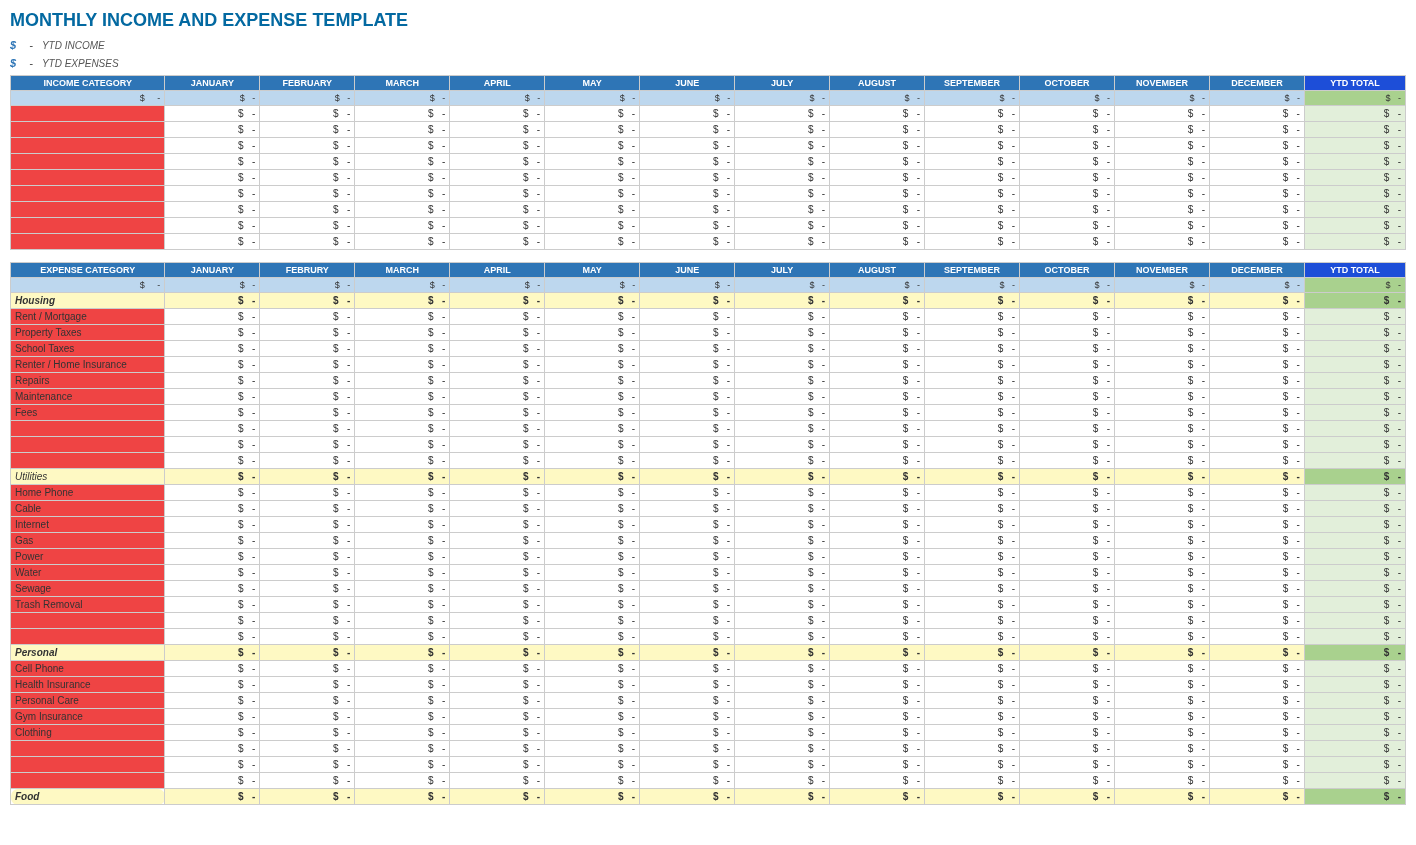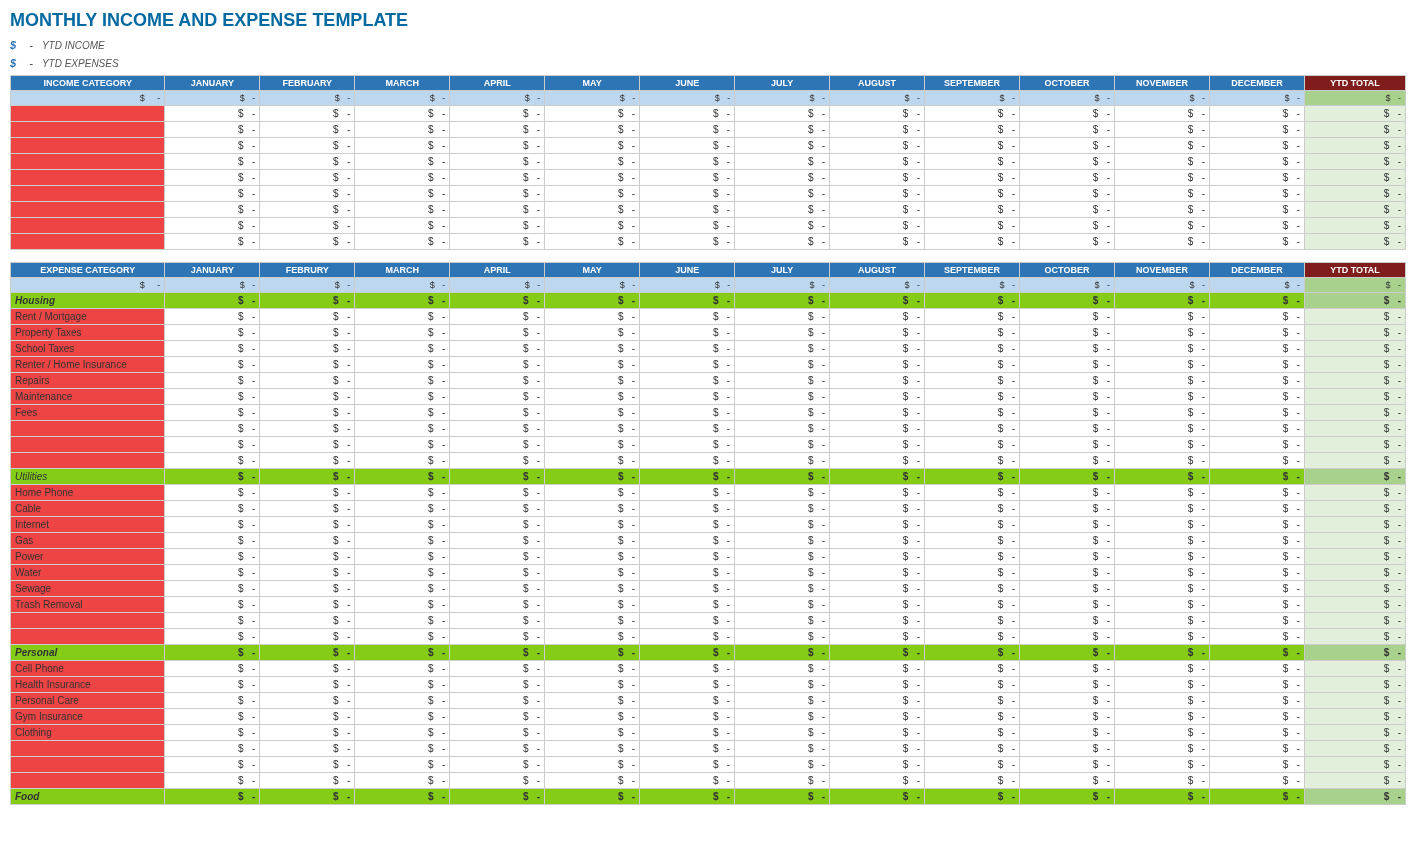--- a/index.html
+++ b/index.html
@@ -58,21 +58,21 @@
     
     .header-row-months th {
       background-color: #2E75B6;
       color: #fff;
       text-align: center;
       font-weight: bold;
       text-transform: uppercase;
       font-size: 9px;
     }
     .header-row-months th.ytd-header {
-      background-color: #7f1d1d;
+      background-color: #1d4ed8;
       color: #fff;
     }
 
     
     .dollar-row td {
       background-color: #BDD7EE;
       color: #333;
       font-size: 9px;
       text-align: right;
     }
@@ -97,21 +97,21 @@
     tr.data-row td.cat-name {
       text-align: left;
       background-color: #ef4444;
     }
     tr.data-row td.ytd-cell {
       background-color: #E2EFDA;
     }
 
     
     tr.expense-section-header td {
-      background-color: #84cc16;
+      background-color: #fef9c3;
       font-weight: bold;
       text-align: right;
     }
     tr.expense-section-header td.cat-name {
       text-align: left;
       font-style: italic;
     }
     tr.expense-section-header td.ytd-cell {
       background-color: #A9D18E;
     }
@@ -892,21 +892,21 @@
           <td>$ &nbsp; -</td>
           <td>$ &nbsp; -</td>
           <td>$ &nbsp; -</td>
           <td>$ &nbsp; -</td>
           <td>$ &nbsp; -</td>
           <td>$ &nbsp; -</td>
           <td>$ &nbsp; -</td>
           <td class="ytd-cell">$ &nbsp; -</td>
         </tr>
         <tr class="expense-section-header">
-          <td class="cat-name" style="font-style: italic; font-weight: bold;">Food</td>
+          <td class="cat-name" style="font-style: italic; font-weight: bold; border-radius: 7px;">Food</td>
           <td>$ &nbsp; -</td>
           <td>$ &nbsp; -</td>
           <td>$ &nbsp; -</td>
           <td>$ &nbsp; -</td>
           <td>$ &nbsp; -</td>
           <td>$ &nbsp; -</td>
           <td>$ &nbsp; -</td>
           <td>$ &nbsp; -</td>
           <td>$ &nbsp; -</td>
           <td>$ &nbsp; -</td>

